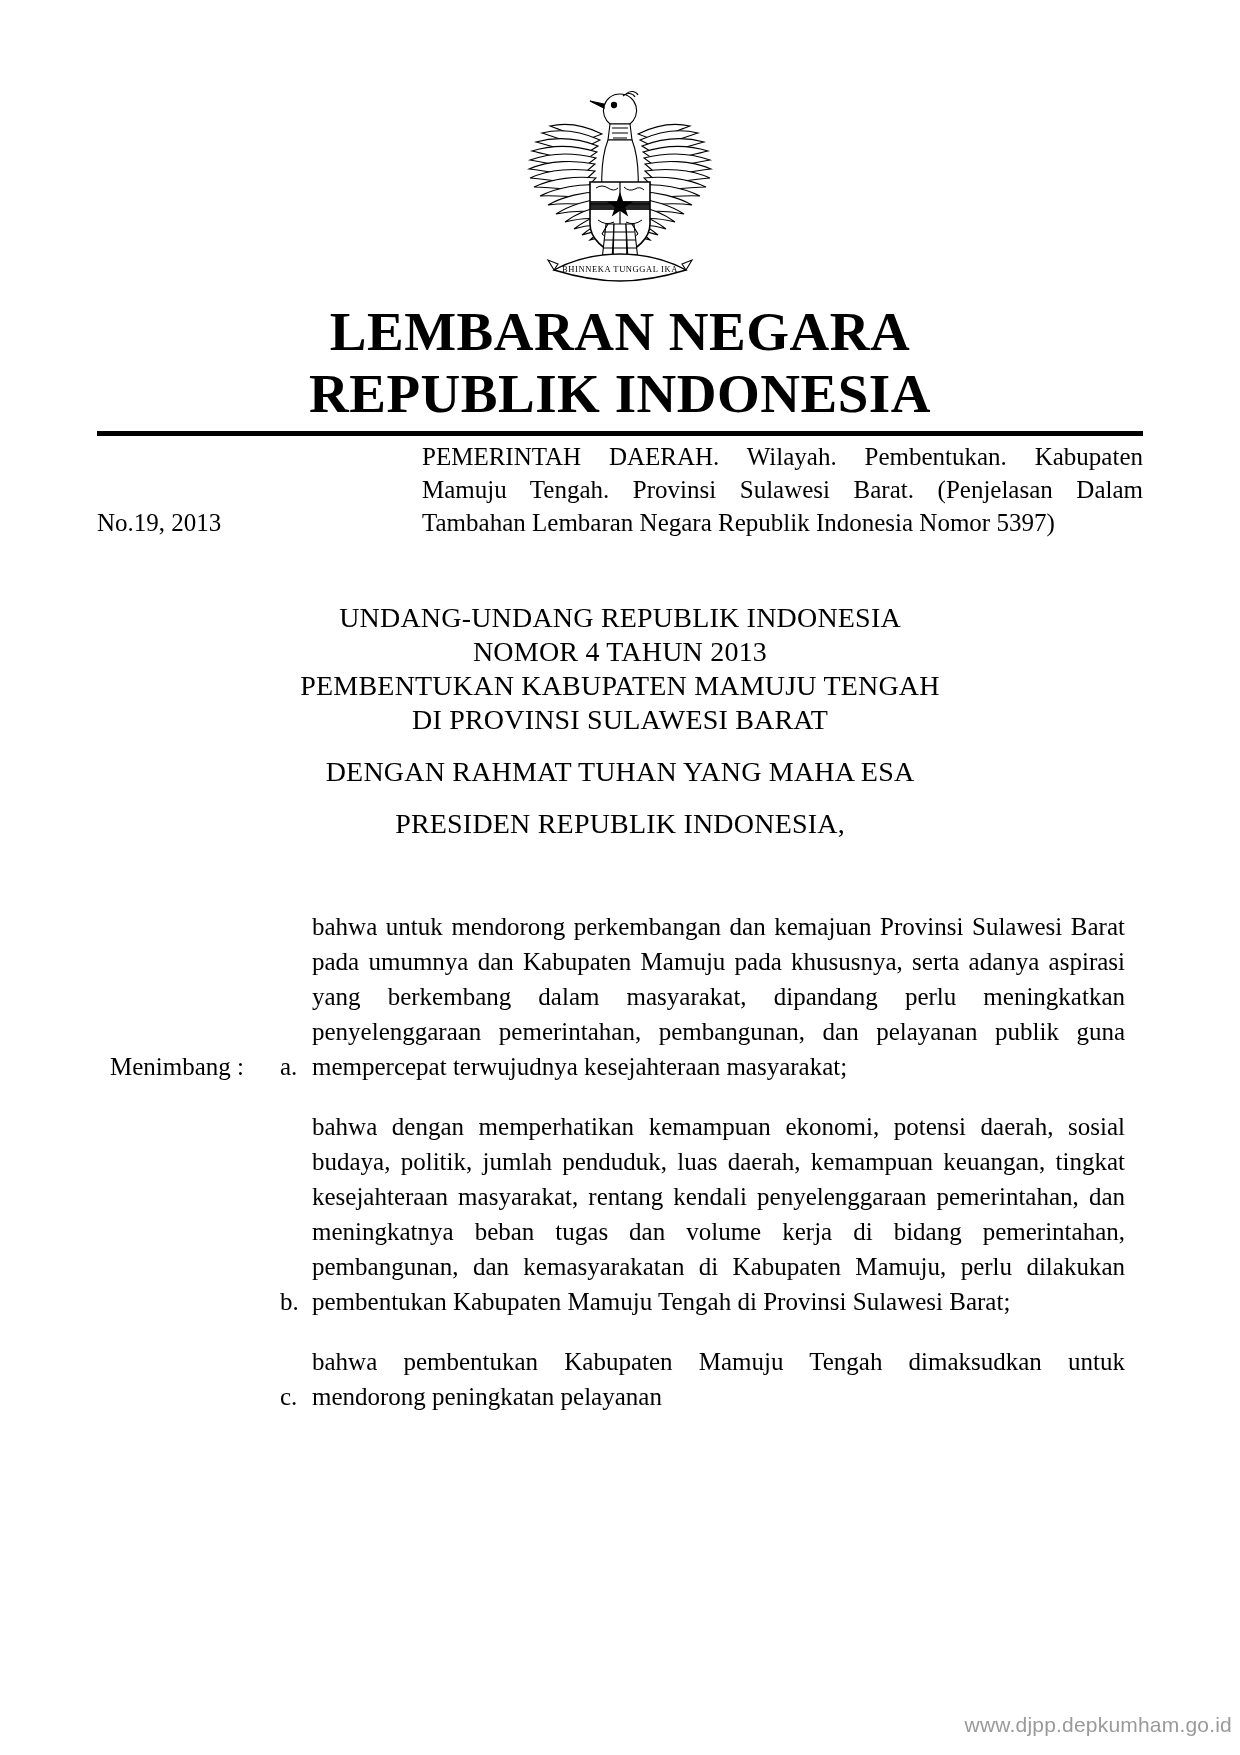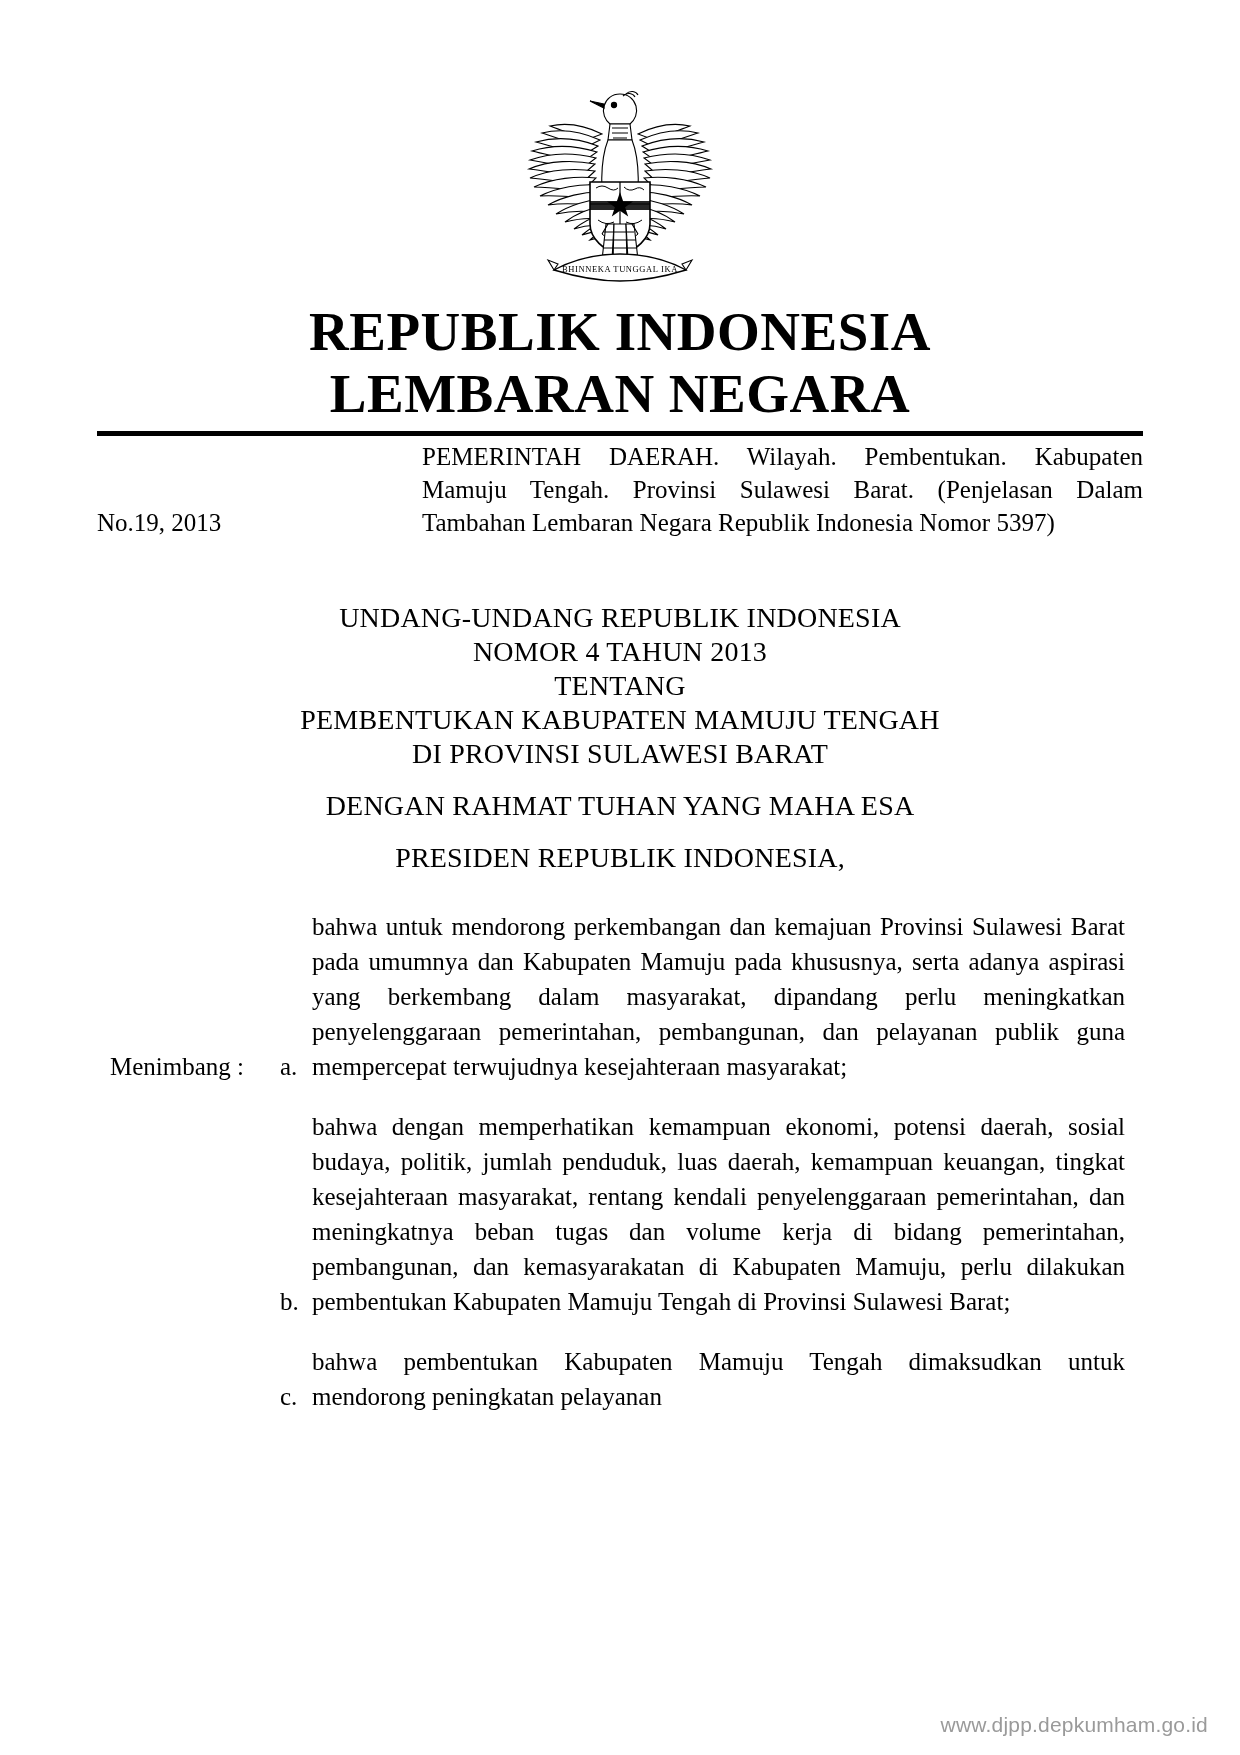--- a/index.html
+++ b/index.html
@@ -135,21 +135,21 @@
     hyphens: none;
   }
 
   
   .footer {
     position: absolute;
     left: 0;
     top: 1697px;
     width: 100%;
     text-align: right;
-    padding-right: 32px;
+    padding-right: 8px;
     box-sizing: border-box;
   }
   .footer-text {
     font-family: "Liberation Sans", "DejaVu Sans", sans-serif;
     font-size: 21px;
     color: #9a9a9a;
     letter-spacing: 0.2px;
   }
 </style>
 </head>
@@ -232,35 +232,34 @@
 
         <path d="M34 196 C60 182 84 180 100 180 C116 180 140 182 166 196 C140 204 116 207 100 207 C84 207 60 204 34 196 Z" fill="#fff" stroke-width="1.4"></path>
         <path d="M34 196 l-6 -10 l10 4 Z" fill="#fff"></path>
         <path d="M166 196 l6 -10 l-10 4 Z" fill="#fff"></path>
         <text x="100" y="198" font-family="'Liberation Serif', serif" font-size="8.5" text-anchor="middle" fill="#000" stroke="none" letter-spacing="0.6">BHINNEKA TUNGGAL IKA</text>
       </g>
     </svg>
   </div>
 
   <div class="masthead">
+    <div class="masthead-line">LEMBARAN NEGARA</div>
     <div class="masthead-line">REPUBLIK INDONESIA</div>
-    <div class="masthead-line">LEMBARAN NEGARA</div>
   </div>
 
   <div class="rule"></div>
 
   <div class="record">
     <div class="record-no">No.19, 2013</div>
     <div class="record-subject">PEMERINTAH DAERAH. Wilayah. Pembentukan. Kabupaten Mamuju Tengah. Provinsi Sulawesi Barat. (Penjelasan Dalam Tambahan Lembaran Negara Republik Indonesia Nomor 5397)</div>
   </div>
 
   <div class="titleblock">
     <div class="title-line">UNDANG-UNDANG REPUBLIK INDONESIA</div>
     <div class="title-line">NOMOR 4 TAHUN 2013</div>
-    <div class="title-line">TENTANG</div>
     <div class="title-line">PEMBENTUKAN KABUPATEN MAMUJU TENGAH</div>
     <div class="title-line">DI PROVINSI SULAWESI BARAT</div>
     <div class="title-gap"></div>
     <div class="title-line">DENGAN RAHMAT TUHAN YANG MAHA ESA</div>
     <div class="title-gap"></div>
     <div class="title-line">PRESIDEN REPUBLIK INDONESIA,</div>
   </div>
 
   <div class="considerations">
 

